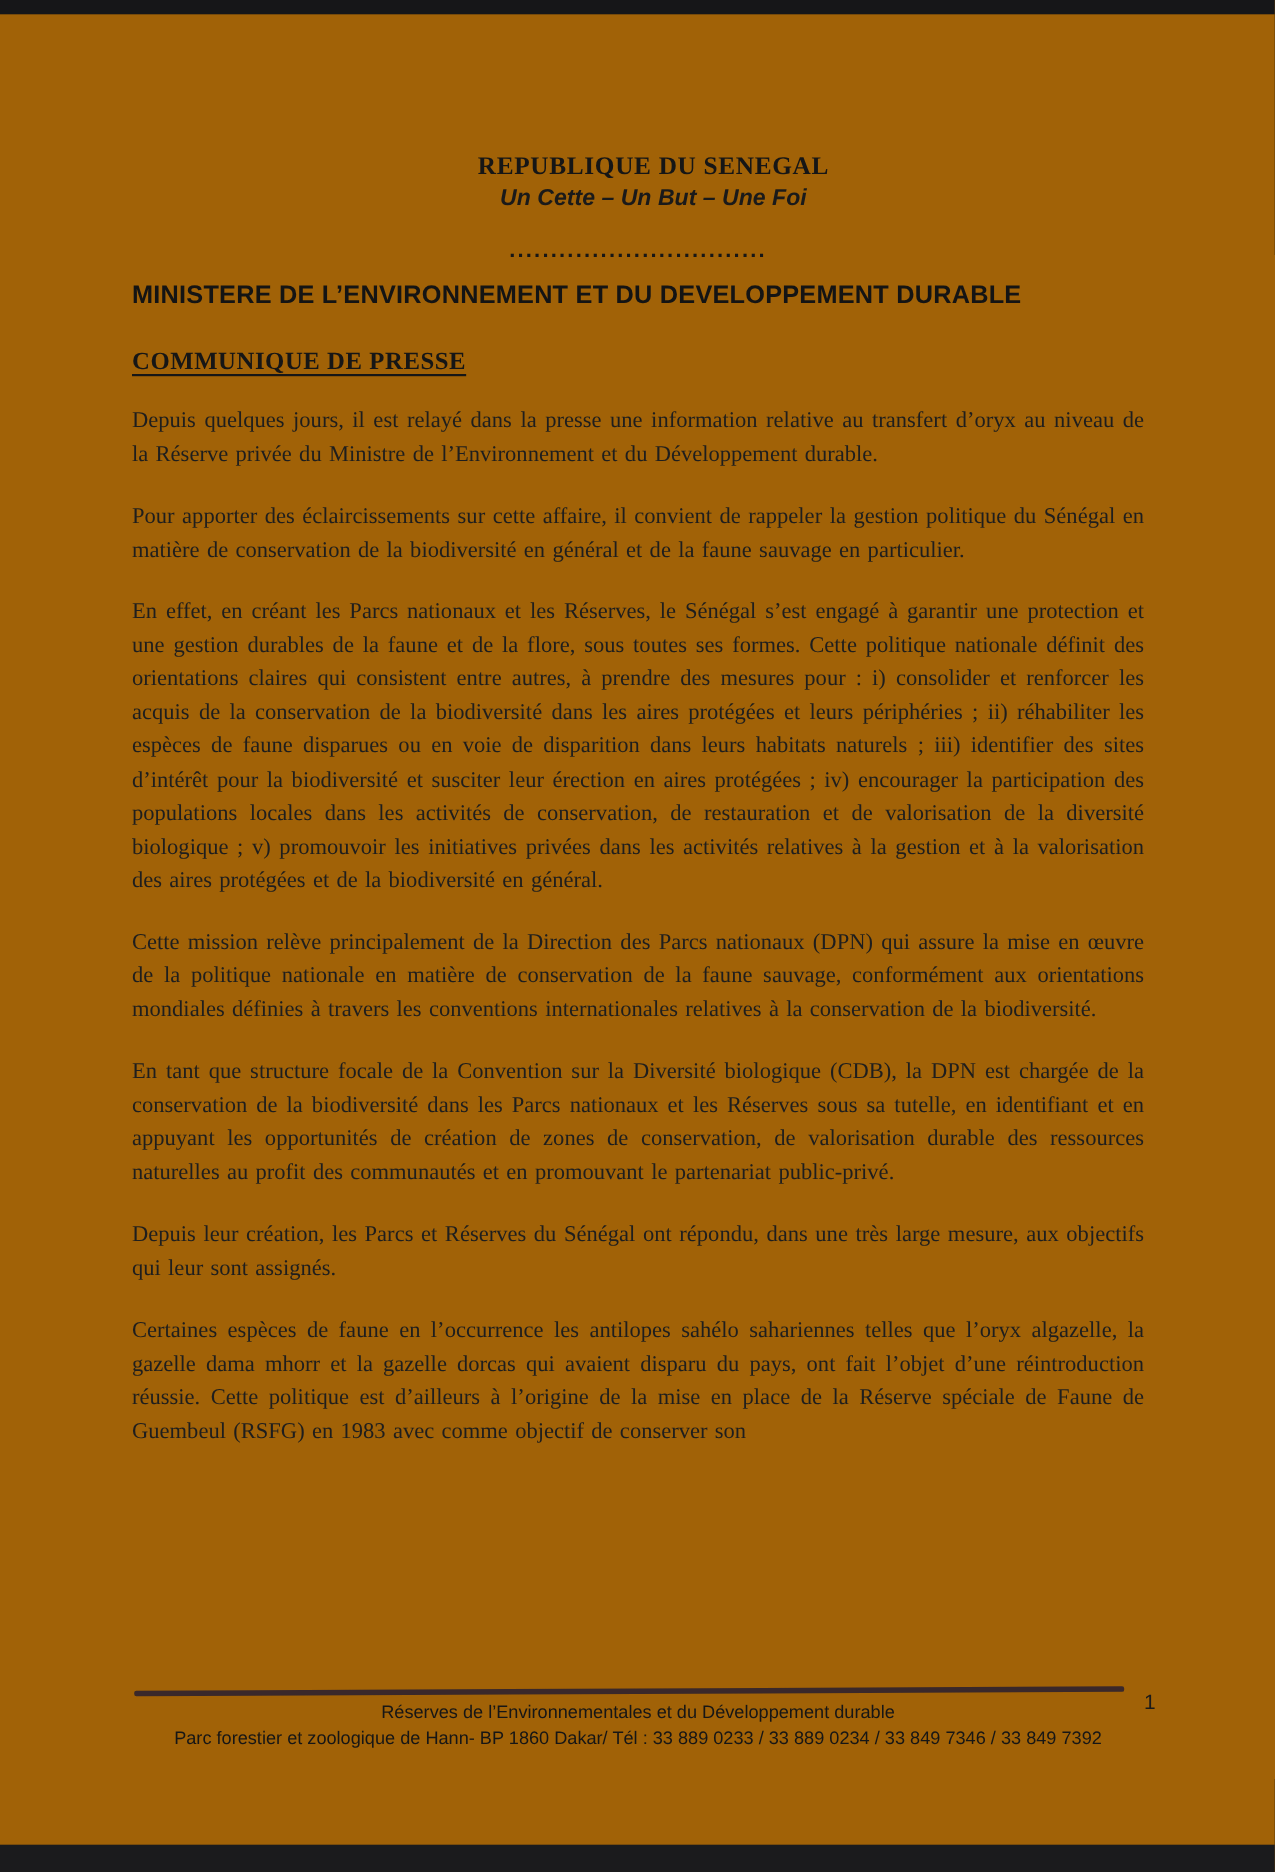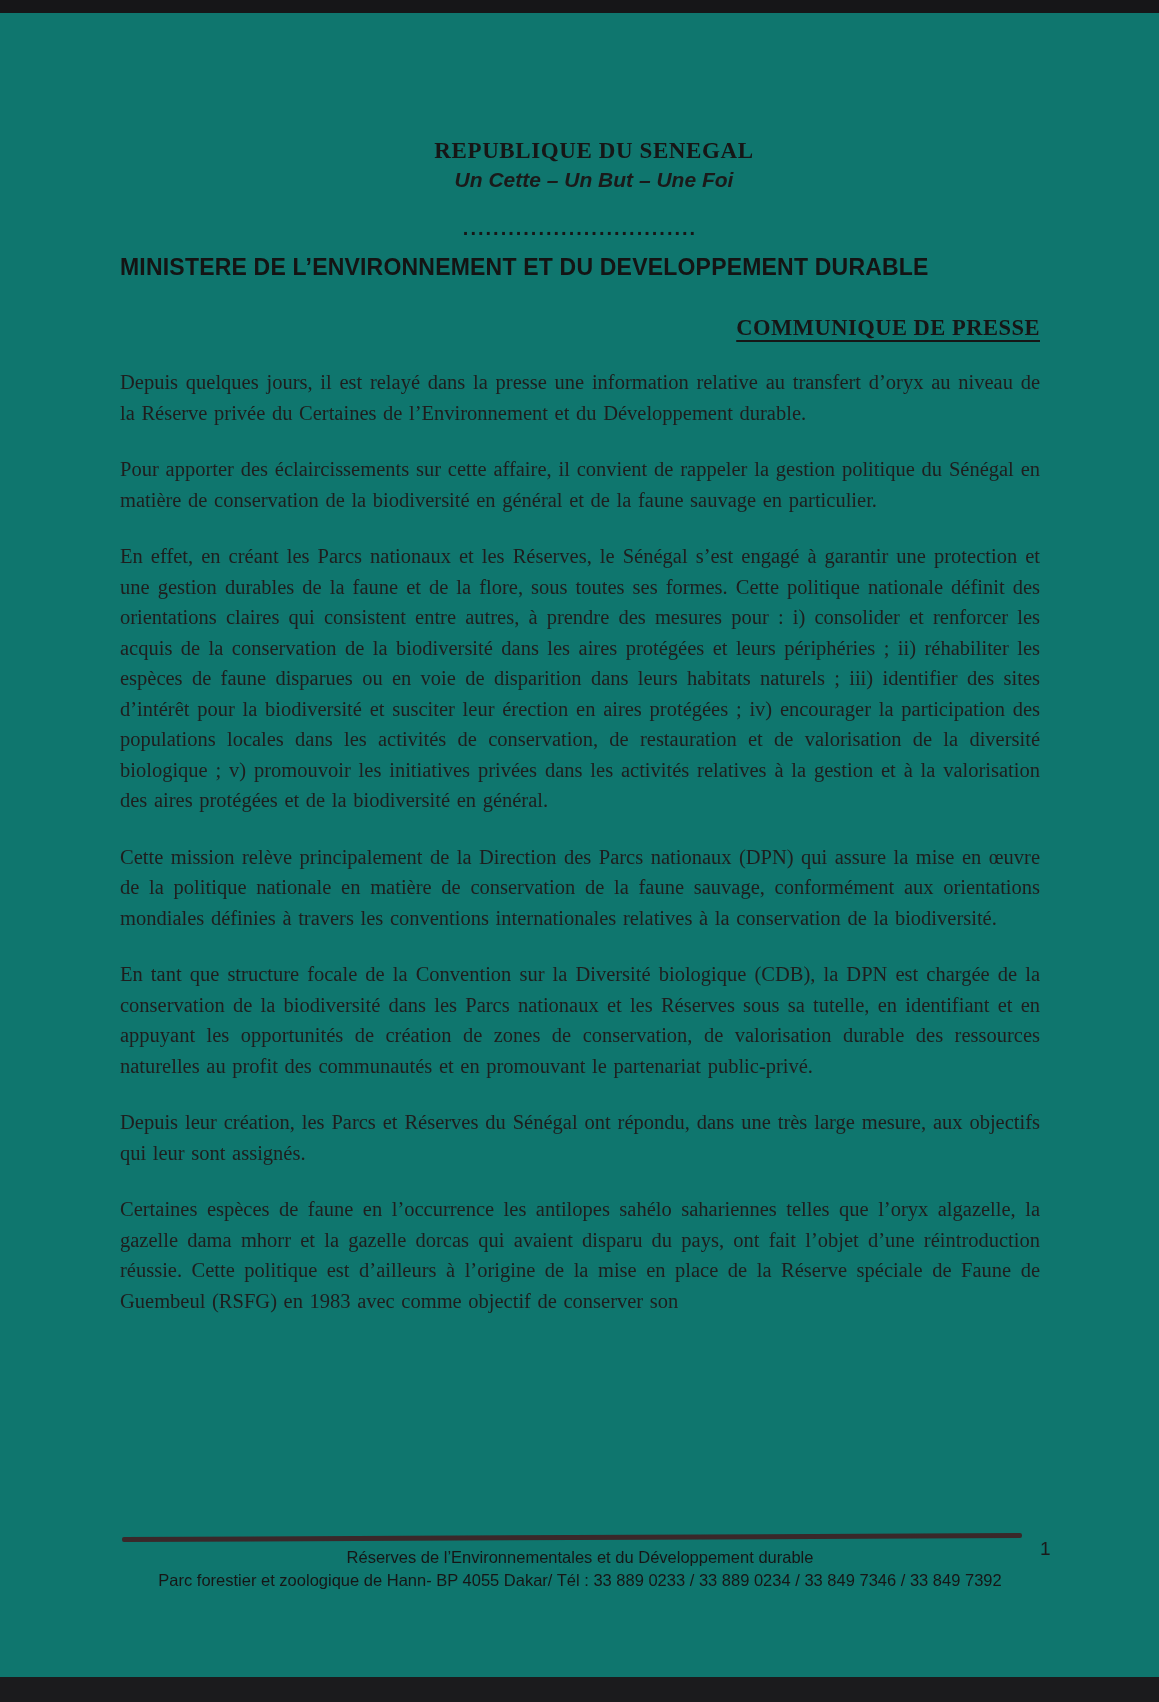--- a/index.html
+++ b/index.html
@@ -2,21 +2,21 @@
 <html lang="fr"><head>
 <meta charset="utf-8">
 <title>Communiqué de presse</title>
 <style>
   html, body { margin: 0; padding: 0; background: #000; }
   .viewport {
     position: relative;
     width: 1159px;
     height: 1702px;
     margin: 0 auto;
-    background: #0f766e;
+    background: #a16207;
     overflow: hidden;
     font-family: "Liberation Serif", serif;
   }
   .letterbox { position: absolute; left: 0; right: 0; }
   .letterbox.top { top: 0; height: 13px; background: #161618; }
   .letterbox.bottom { bottom: 0; height: 25px; background: #1b1b1d; }
 
   .content {
     position: absolute;
     left: 120px;
@@ -56,21 +56,21 @@
   }
   .ministry {
     font-family: "Liberation Sans", sans-serif;
     font-weight: bold;
     font-size: 23px;
     letter-spacing: 0.2px;
     margin-top: 16px;
     color: #141414;
   }
   .doc-title {
-    text-align: right;
+    text-align: left;
     font-family: "Liberation Serif", serif;
     font-weight: bold;
     font-size: 22.5px;
     letter-spacing: 0.5px;
     text-decoration: underline;
     text-decoration-thickness: 2px;
     text-underline-offset: 5px;
     margin-top: 34px;
     color: #161616;
   }
@@ -128,35 +128,35 @@
 
     <div class="motto">Un Cette – Un But – Une Foi</div>
 
     <div class="dots">...............................</div>
 
     <div class="ministry">MINISTERE DE L’ENVIRONNEMENT ET DU DEVELOPPEMENT DURABLE</div>
 
     <div class="doc-title">COMMUNIQUE DE PRESSE</div>
 
     <div class="bodytext">
-      <p>Depuis quelques jours, il est relayé dans la presse une information relative au transfert d’oryx au niveau de la Réserve privée du Certaines de l’Environnement et du Développement durable.</p>
+      <p>Depuis quelques jours, il est relayé dans la presse une information relative au transfert d’oryx au niveau de la Réserve privée du Ministre de l’Environnement et du Développement durable.</p>
       <p>Pour apporter des éclaircissements sur cette affaire, il convient de rappeler la gestion politique du Sénégal en matière de conservation de la biodiversité en général et de la faune sauvage en particulier.</p>
       <p>En effet, en créant les Parcs nationaux et les Réserves, le Sénégal s’est engagé à garantir une protection et une gestion durables de la faune et de la flore, sous toutes ses formes. Cette politique nationale définit des orientations claires qui consistent entre autres, à prendre des mesures pour : i) consolider et renforcer les acquis de la conservation de la biodiversité dans les aires protégées et leurs périphéries ; ii) réhabiliter les espèces de faune disparues ou en voie de disparition dans leurs habitats naturels ; iii) identifier des sites d’intérêt pour la biodiversité et susciter leur érection en aires protégées ; iv) encourager la participation des populations locales dans les activités de conservation, de restauration et de valorisation de la diversité biologique ; v) promouvoir les initiatives privées dans les activités relatives à la gestion et à la valorisation des aires protégées et de la biodiversité en général.</p>
       <p>Cette mission relève principalement de la Direction des Parcs nationaux (DPN) qui assure la mise en œuvre de la politique nationale en matière de conservation de la faune sauvage, conformément aux orientations mondiales définies à travers les conventions internationales relatives à la conservation de la biodiversité.</p>
       <p>En tant que structure focale de la Convention sur la Diversité biologique (CDB), la DPN est chargée de la conservation de la biodiversité dans les Parcs nationaux et les Réserves sous sa tutelle, en identifiant et en appuyant les opportunités de création de zones de conservation, de valorisation durable des ressources naturelles au profit des communautés et en promouvant le partenariat public-privé.</p>
       <p>Depuis leur création, les Parcs et Réserves du Sénégal ont répondu, dans une très large mesure, aux objectifs qui leur sont assignés.</p>
       <p>Certaines espèces de faune en l’occurrence les antilopes sahélo sahariennes telles que l’oryx algazelle, la gazelle dama mhorr et la gazelle dorcas qui avaient disparu du pays, ont fait l’objet d’une réintroduction réussie. Cette politique est d’ailleurs à l’origine de la mise en place de la Réserve spéciale de Faune de Guembeul (RSFG) en 1983 avec comme objectif de conserver son</p>
     </div>
 
   </div>
 
   <div class="footer-rule"></div>
 
   <div class="footer-text">
     <div>Réserves de l’Environnementales et du Développement durable</div>
-    <div>Parc forestier et zoologique de Hann- BP 4055 Dakar/  Tél : 33 889 0233 / 33 889 0234 / 33 849 7346 / 33 849 7392</div>
+    <div>Parc forestier et zoologique de Hann- BP 1860 Dakar/  Tél : 33 889 0233 / 33 889 0234 / 33 849 7346 / 33 849 7392</div>
   </div>
 
   <div class="page-number">1</div>
 
   <div class="letterbox bottom"></div>
 
 </div>
 
 </body></html>

